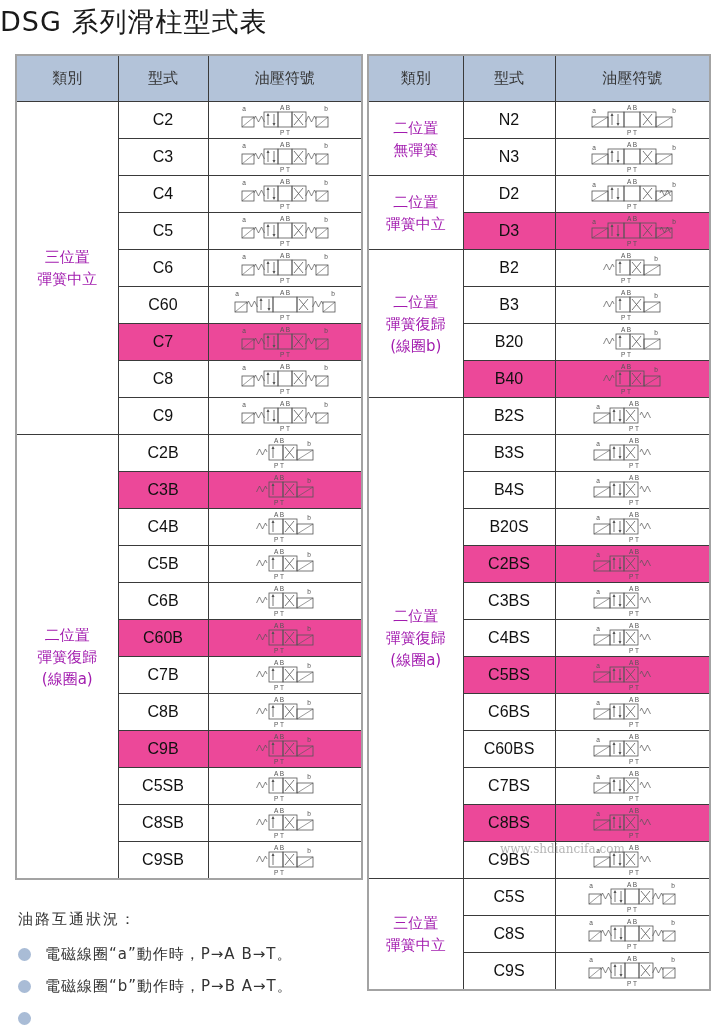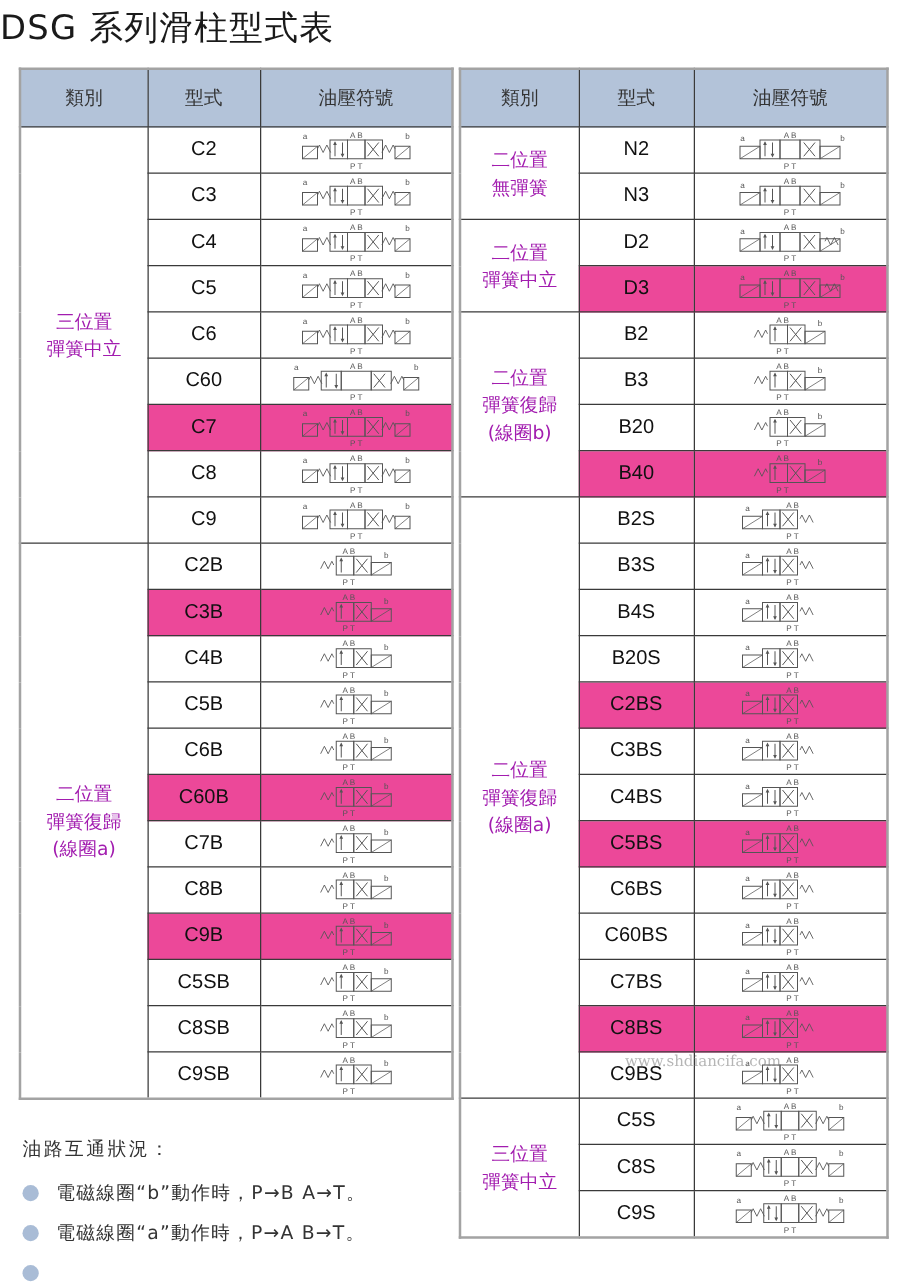--- a/index.html
+++ b/index.html
@@ -991,24 +991,24 @@
               <text x="60" y="32" font-size="6.5" fill="#555" font-family="Liberation Sans, sans-serif" text-anchor="middle">P T</text>
             </svg></span></td>
       </tr>
     </tbody>
 </table>
 
 <div class="notes">
   <div class="hd">油路互通狀況：</div>
   <div class="item">
     <span class="bullet"></span>
-    <span class="txt">電磁線圈“b”動作時，P→B  A→T。</span>
+    <span class="txt">電磁線圈“a”動作時，P→A  B→T。</span>
   </div>
   <div class="item">
     <span class="bullet"></span>
-    <span class="txt">電磁線圈“a”動作時，P→A  B→T。</span>
+    <span class="txt">電磁線圈“b”動作時，P→B  A→T。</span>
   </div>
   <div class="item">
     <span class="bullet"></span>
   </div>
 </div>
 
 <div class="wm">www.shdiancifa.com</div>
 
 </body></html>

